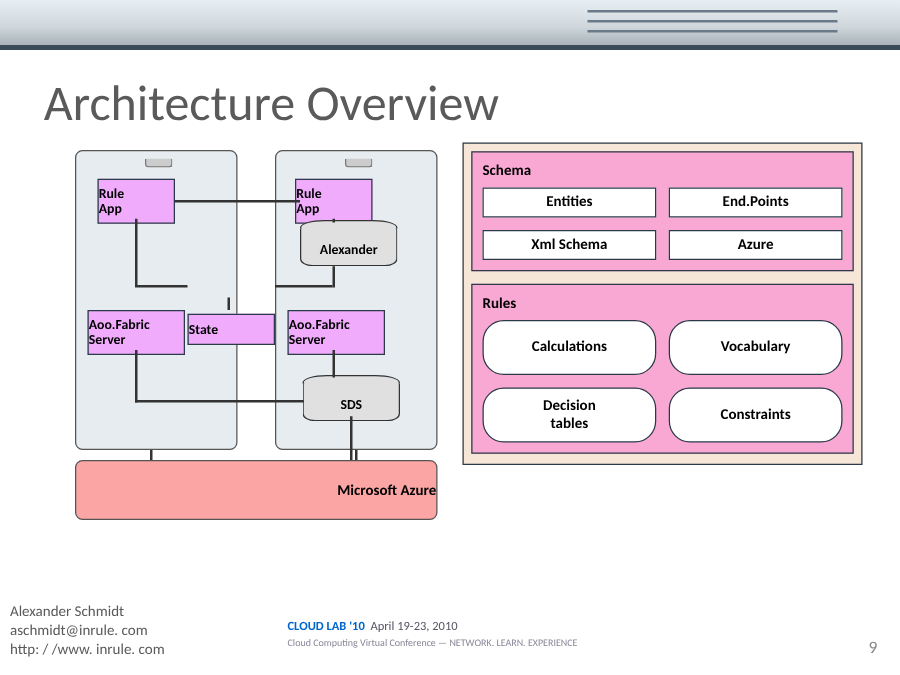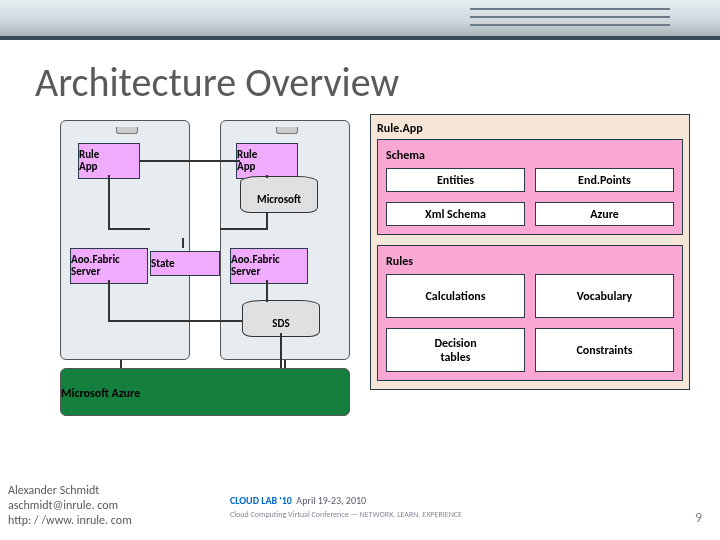--- a/index.html
+++ b/index.html
@@ -34,36 +34,36 @@
   .state { left:90px; top:98px; width:70px; font-weight:700;margin-top:33px; }
   .fab-a { left:10px; top:128px; width:78px; }
   .fab-b { left:170px; top:128px; width:78px; }
   .twoline { line-height:12px; }
   .cyl { position:absolute; width:78px; text-align:center; font-size:11px; font-weight:700; }
   .cyl::before { content:""; display:block; height:10px; border:1px solid #333; border-radius:50%/100%; background:#e0e0e0; }
   .cyl-body { border:1px solid #333; border-top:none; border-radius:0 0 10px 10px/0 0 6px 6px; padding:10px 0 6px; margin-top:-5px; background:#e0e0e0; }
   .repo { left:180px; top:56px; }
   .sds { left:182px; top:180px; }
   .azure { position:absolute; left:0; top:248px; width:290px; height:48px;
-    border:1px solid #555; border-radius:6px; background:#15803d;
-    text-align:left; line-height:48px; font-size:12px; font-weight:700; }
+    border:1px solid #555; border-radius:6px; background:#fca5a5;
+    text-align:right; line-height:48px; font-size:12px; font-weight:700; }
   
   .ln { position:absolute; background:#333; }
 
   
   .right-wrap { position:absolute; left:370px; top:114px; width:320px; }
   .panel { border:1px solid #2a3a48; background:#f6e6d8; padding:6px 6px 8px; font-size:12px; font-weight:700; }
   .panel-title { margin-bottom:4px; }
   .subpanel { border:1px solid #2a3a48; background:#f9a8d4; padding:8px; }
   .sub-title { margin-bottom:6px; }
   .grid2 { display:flex; flex-wrap:wrap; gap:10px; }
   .cell { flex:0 0 calc(50% - 5px); border:1px solid #2a3a48; background:#fff;
     height:24px; display:flex; align-items:center; justify-content:center;
     font-size:12px; font-weight:600; text-align:center; }
-  .cell.tall { height:44px; line-height:14px; }
+  .cell.tall { height:44px; line-height:14px;border-radius:17px; }
   .rules-wrap { margin-top:10px; }
 
   
   .footer-left { position:absolute; left:8px; bottom:12px; font-size:12px; color:#5a5a5a; line-height:15px; }
   .footer-logo { position:absolute; left:230px; bottom:20px; font-size:10px; color:#556; }
   .footer-logo b { color:#06c; }
   .slide-num { position:absolute; right:18px; bottom:14px; font-size:14px; color:#888; }
 </style>
 </head>
 <body>
@@ -81,21 +81,21 @@
 <div class="left-wrap">
   <div class="server-box server-a"></div>
   <div class="server-box server-b"></div>
 
   <div class="node ruleapp-a twoline" style="white-space:pre">Rule
 App</div>
   <div class="node ruleapp-b twoline" style="white-space:pre">Rule
 App</div>
 
   <div class="cyl repo">
-    <div class="cyl-body">Microsoft</div>
+    <div class="cyl-body">Alexander</div>
   </div>
 
   <div class="node state">State</div>
 
   <div class="node fab-a twoline" style="white-space:pre">Aoo.Fabric
 Server</div>
   <div class="node fab-b twoline" style="white-space:pre">Aoo.Fabric
 Server</div>
 
   <div class="cyl sds">
@@ -114,21 +114,20 @@
   <div class="ln" style="left:206px; top:160px; width:2px; height:22px"></div>
   <div class="ln" style="left:60px; top:240px; width:2px; height:8px"></div>
   <div class="ln" style="left:224px; top:240px; width:2px; height:8px"></div>
   <div class="ln" style="left:220px; top:213px; width:2px; height:35px"></div>
   <div class="ln" style="left:80px; top:40px; width:100px; height:2px"></div>
   <div class="ln" style="left:122px; top:118px; width:2px; height:10px"></div>
 </div>
 
 <div class="right-wrap">
   <div class="panel">
-    <div class="panel-title">Rule.App</div>
     <div class="subpanel">
       <div class="sub-title">Schema</div>
       <div class="grid2">
         <div class="cell">Entities</div>
         <div class="cell">End.Points</div>
         <div class="cell">Xml Schema</div>
         <div class="cell">Azure</div>
       </div>
     </div>
     <div class="subpanel rules-wrap">

